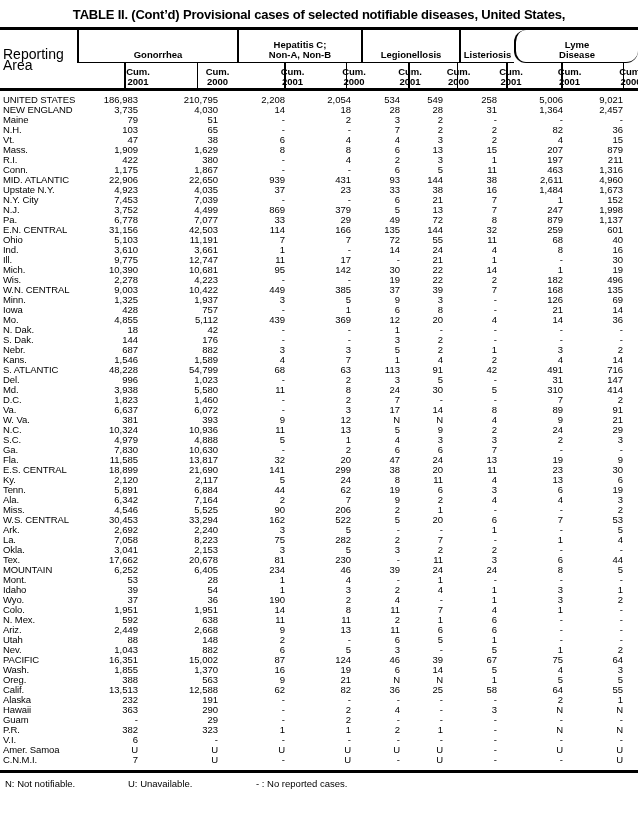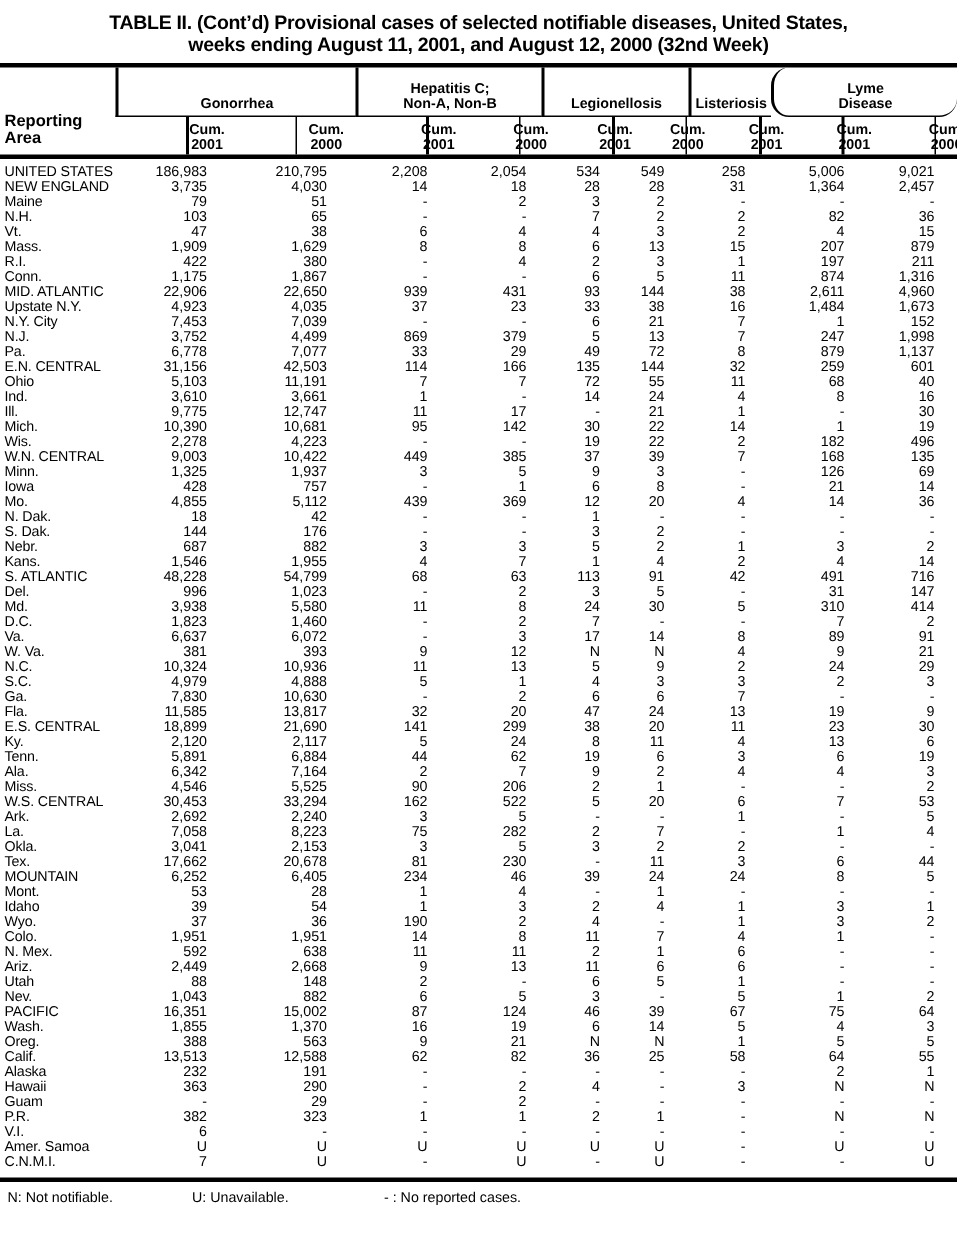--- a/index.html
+++ b/index.html
@@ -38,22 +38,22 @@
     border-bottom: 1.5px solid #000;
     display: flex; align-items: flex-end; justify-content: center;
     text-align: center;
     font-weight: bold; font-size: 9.5px; line-height: 10px;
     padding-bottom: 2px;
     white-space: pre-line;
   }
   .area-head {
     grid-row: 1 / 3; grid-column: 1;
     display: flex; align-items: flex-end;
-    padding: 0 0 5px 3px;
-    font-weight: bold; font-size: 11px; line-height: 11px;
+    padding: 0 0 17px 3px;
+    font-weight: normal; font-size: 14px; line-height: 11px;
   }
   .scell {
     grid-row: 2;
     border-left: 1px solid #000;
     display: flex; align-items: center; justify-content: center;
     text-align: center;
     font-weight: bold; font-size: 9.5px; line-height: 10px;
     white-space: pre-line;
     padding-top: 2px;
     margin-left: 47px;
@@ -85,21 +85,20 @@
   .fn-1 { width: 123px; }
   .fn-2 { width: 128px; }
 </style>
 </head>
 <body>
 
 <div class="page">
 
   <div class="title">
     <div>TABLE II. (Cont’d) Provisional cases of selected notifiable diseases, United States,</div>
-    <div>weeks ending August 11, 2001, and August 12, 2000 (32nd Week)</div>
   </div>
 
   <div class="grid10 thead">
     <div class="area-head">Reporting Area</div>
 
     <div class="gcell" style="grid-column: 2 / 4;">Gonorrhea</div>
     <div class="gcell" style="grid-column: 6 / 8;">Legionellosis</div>
     <div class="gcell" style="grid-column: 4 / 6;">Hepatitis C;
 Non-A, Non-B</div>
     <div class="gcell" style="grid-column: 8 / 9;">Listeriosis</div>
@@ -213,21 +212,21 @@
       </div>
       <div class="grid10 row">
         <div class="cell area">Conn.</div>
         <div class="cell num c0">1,175</div>
         <div class="cell num c1">1,867</div>
         <div class="cell num c2">-</div>
         <div class="cell num c3">-</div>
         <div class="cell num c4">6</div>
         <div class="cell num c5">5</div>
         <div class="cell num c6">11</div>
-        <div class="cell num c7">874</div>
+        <div class="cell num c7">463</div>
         <div class="cell num c8">1,316</div>
       </div>
       <div class="grid10 row gap">
         <div class="cell area">MID. ATLANTIC</div>
         <div class="cell num c0">22,906</div>
         <div class="cell num c1">22,650</div>
         <div class="cell num c2">939</div>
         <div class="cell num c3">431</div>
         <div class="cell num c4">93</div>
         <div class="cell num c5">144</div>
@@ -435,21 +434,21 @@
         <div class="cell num c3">3</div>
         <div class="cell num c4">5</div>
         <div class="cell num c5">2</div>
         <div class="cell num c6">1</div>
         <div class="cell num c7">3</div>
         <div class="cell num c8">2</div>
       </div>
       <div class="grid10 row">
         <div class="cell area">Kans.</div>
         <div class="cell num c0">1,546</div>
-        <div class="cell num c1">1,955</div>
+        <div class="cell num c1">1,589</div>
         <div class="cell num c2">4</div>
         <div class="cell num c3">7</div>
         <div class="cell num c4">1</div>
         <div class="cell num c5">4</div>
         <div class="cell num c6">2</div>
         <div class="cell num c7">4</div>
         <div class="cell num c8">14</div>
       </div>
       <div class="grid10 row gap">
         <div class="cell area">S. ATLANTIC</div>

